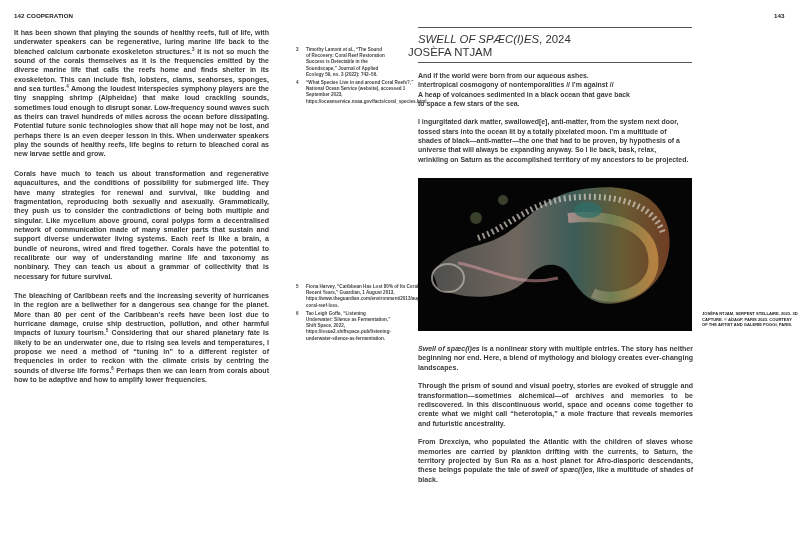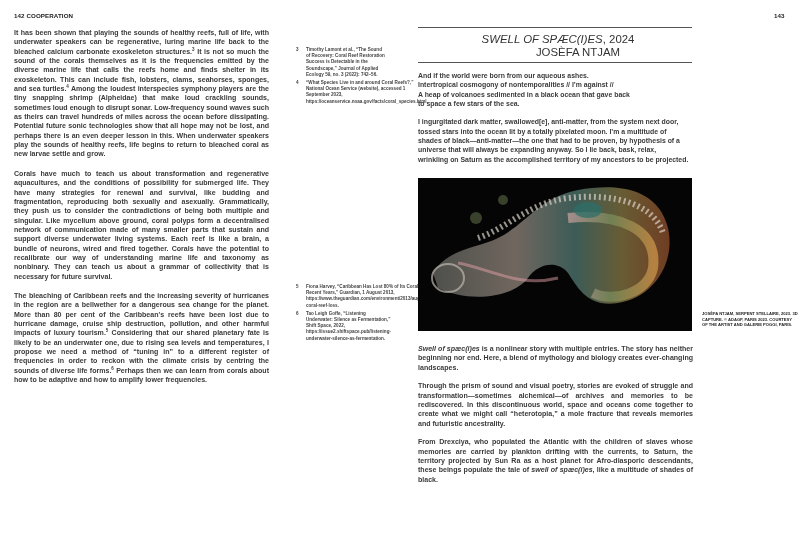--- a/index.html
+++ b/index.html
@@ -13,21 +13,21 @@
     font-size:7.05px; line-height:9.35px; font-weight:bold; color:#3a3a3a;
     text-align:justify; margin:0;
   }
   .body-text p { margin:0 0 10px 0; }
   .body-text sup { font-size:4.5px; vertical-align:super; line-height:0; }
   .fn { font-size:4.6px; line-height:6.2px; color:#444; font-weight:bold; }
   .fn .item { display:flex; margin-bottom:2px; }
   .fn .num { width:10px; flex:none; }
   .fn .txt { flex:1; }
   .rule { height:1px; background:#555; }
-  .title { font-size:11.4px; line-height:13px; color:#333;text-align:center; }
+  .title { font-size:11.4px; line-height:13px; color:#333; }
   .title i { font-style:italic; }
   .poem { font-size:6.9px; line-height:9.4px; color:#3a3a3a; font-weight:bold; margin:0; }
   .poem p { margin:0 0 8.5px 0; }
   .poem span { display:block; }
   .photo { background:#050505; overflow:hidden; }
   .caption { font-size:4.1px; line-height:5.7px; font-weight:bold; color:#222; text-transform:uppercase; }
   .right-text { font-size:7.05px; line-height:9.4px; font-weight:bold; color:#3a3a3a; text-align:justify; }
   .right-text p { margin:0 0 9px 0; }
 </style>
 </head>
@@ -67,21 +67,21 @@
       </div>
     </div>
 </div>
 
 <div class="abs folio" style="left:774px; top:12px;">143</div>
 
 <div class="abs rule" style="left:418px; top:27px; width:274px;"></div>
 <div class="abs title" style="left:418px; top:33px; width:280px;">
   <i>SWELL OF SPÆC(I)ES</i><span>, 2024</span>
 </div>
-<div class="abs title" style="left:438px; top:46px; width:280px;">JOSÈFA NTJAM</div>
+<div class="abs title" style="left:408px; top:46px; width:280px;">JOSÈFA NTJAM</div>
 <div class="abs rule" style="left:418px; top:62px; width:274px;"></div>
 
 <div class="abs poem" style="left:418px; top:71px; width:300px;">
   <div id="poem-body">
       <p>
         <span>And if the world were born from our aqueous ashes.</span>
         <span>Intertropical cosmogony of nontemporalities // I’m against //</span>
         <span>A heap of volcanoes sedimented in a black ocean that gave back</span>
         <span>to space a few stars of the sea.</span>
       </p>

